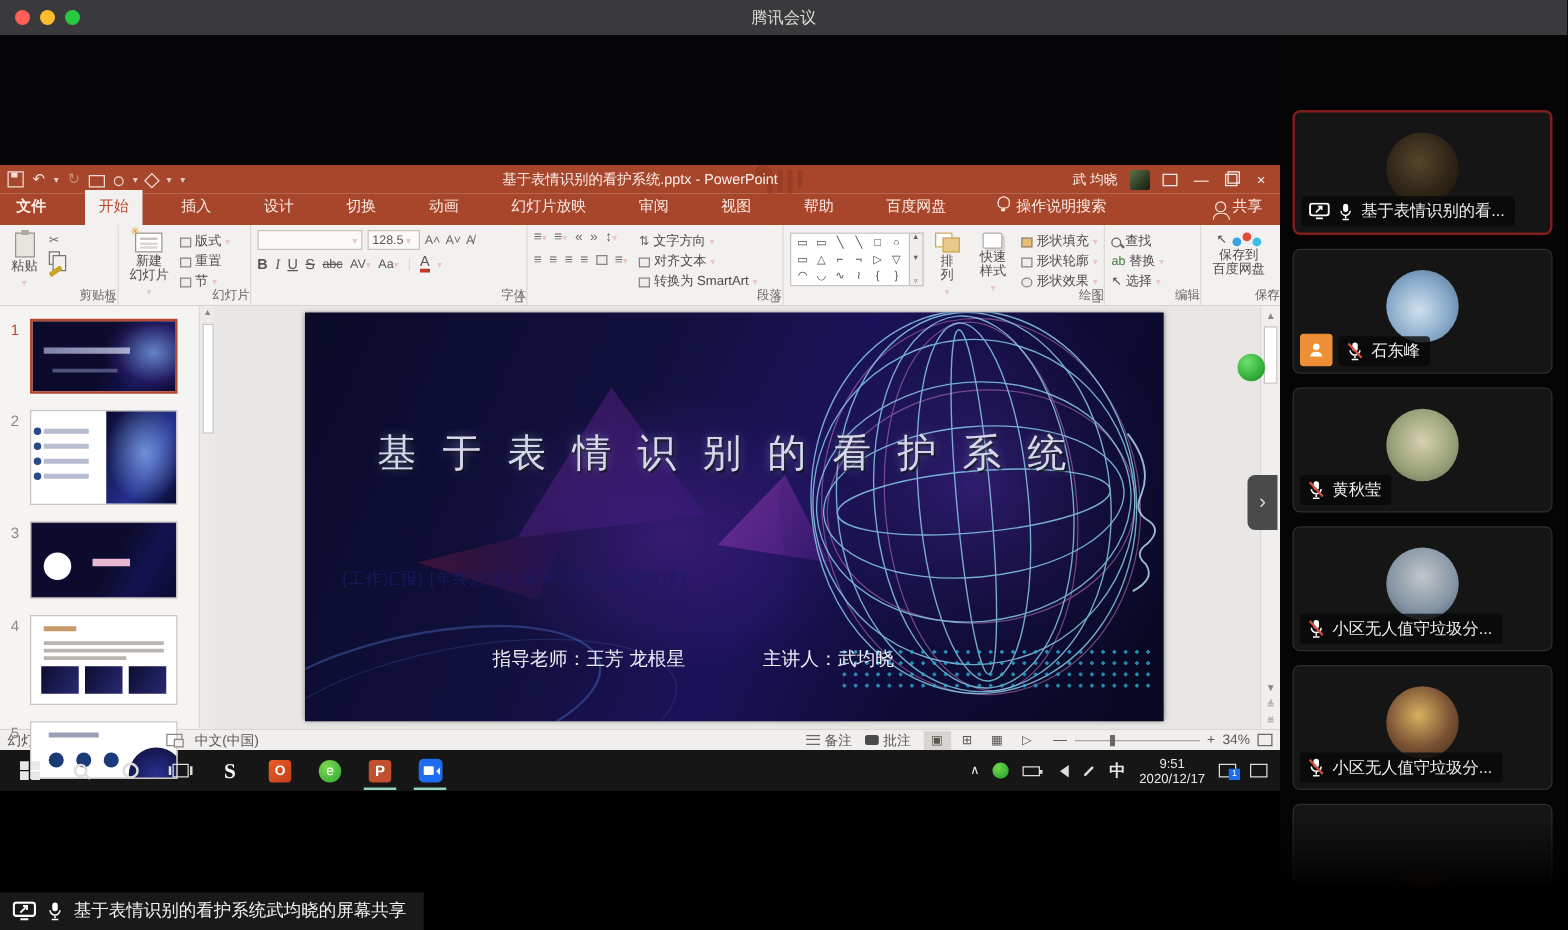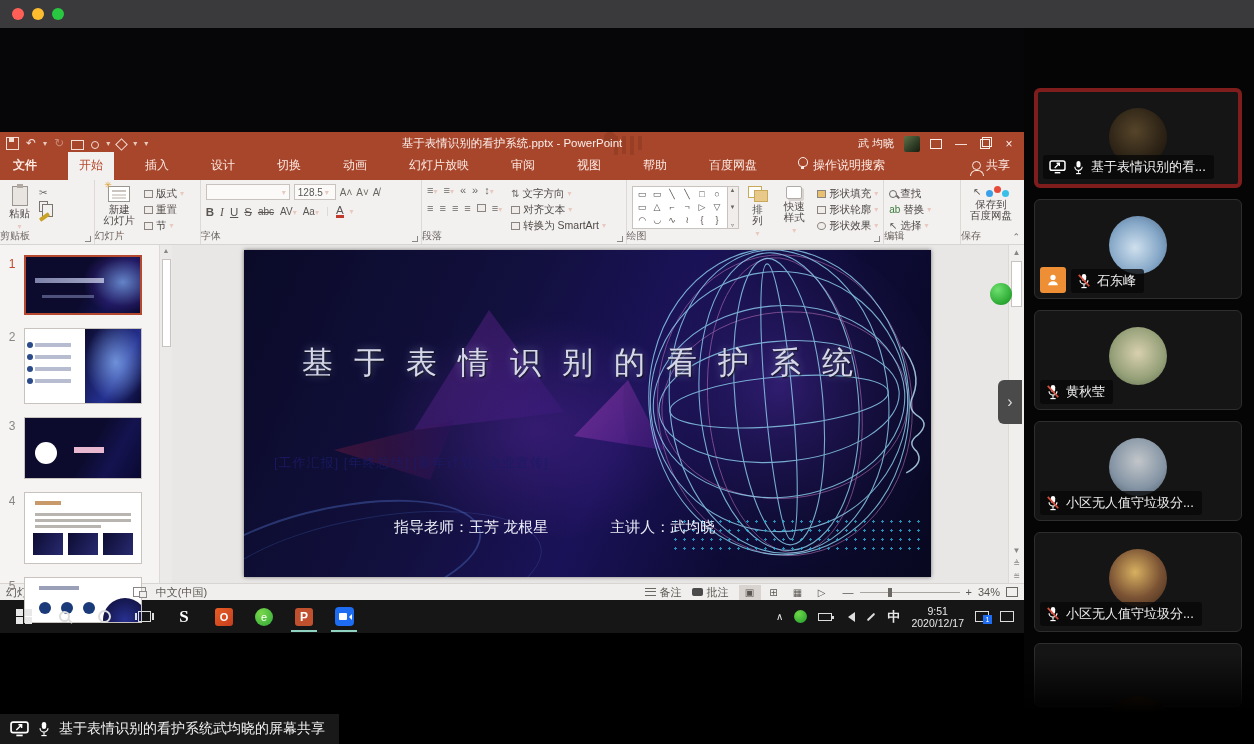--- a/index.html
+++ b/index.html
@@ -55,21 +55,21 @@
   .tellme { display:flex; gap:5px; color:#fbe9e2; font-size:12px; padding:5px 10px 6px; }
   .bulb { width:10px; height:10px; border:1.5px solid #fbe9e2; border-radius:50% 50% 40% 40%; position:relative; }
   .bulb::after { content:""; position:absolute; left:2px; bottom:-3px; width:3px; height:2px; background:#fbe9e2; }
   .tab-share { margin-left:auto; display:flex; align-items:center; gap:5px; color:#fbe9e2; font-size:12px; padding:5px 12px 6px; }
   .share-person { width:9px; height:9px; border:1.5px solid #fbe9e2; border-radius:50%; position:relative; }
   .share-person::after { content:""; position:absolute; left:-3px; top:8px; width:12px; height:5px; border:1.5px solid #fbe9e2; border-bottom:none; border-radius:6px 6px 0 0; }
 
   
   .ribbon { height:65px; background:#f3f1f0; border-bottom:1px solid #d8d4d1; display:flex; font-size:11px; color:#4e4a47; position:relative; }
   .rgroup { position:relative; border-right:1px solid #ddd9d6; padding:4px 5px 14px; display:flex; gap:5px; align-items:flex-start; }
-  .rlabel { position:absolute; bottom:1px; left:0; right:0; text-align:left; font-size:10px; color:#6b6763; }
+  .rlabel { position:absolute; bottom:1px; left:0; right:0; text-align:right; font-size:10px; color:#6b6763; }
   .launcher { position:absolute; bottom:2px; right:3px; width:6px; height:6px; border-right:1.5px solid #8a8683; border-bottom:1.5px solid #8a8683; }
   .bigbtn { display:flex; flex-direction:column; align-items:center; gap:2px; padding:2px 4px; font-size:10.5px; line-height:11px; text-align:center; }
   .pre { white-space:pre-line; }
   .ic-clip { width:16px; height:20px; background:#e8e4e0; border:1px solid #9a9590; position:relative; }
   .ic-clip::before { content:""; position:absolute; top:-3px; left:4px; width:6px; height:4px; background:#b0a9a2; }
   .mini-col { display:flex; flex-direction:column; gap:3px; padding-top:3px; }
   .mi { font-size:10px; color:#6b6763; line-height:11px; }
   .ic-copy { width:9px; height:11px; border:1px solid #7a756f; position:relative; display:inline-block; }
   .ic-copy::before { content:""; position:absolute; left:2px; top:2px; width:9px; height:11px; border:1px solid #7a756f; background:#f3f1f0; }
   .ic-brush { width:11px; height:4px; background:#c9a227; transform:rotate(-35deg); display:inline-block; border-radius:1px; }
@@ -213,21 +213,21 @@
   .tray-note.badge::after { content:"1"; position:absolute; right:-4px; bottom:-3px; background:#1d6cf2; color:#fff; font-size:7px; width:9px; height:9px; line-height:9px; text-align:center; }
   .tray-msg { width:14px; height:11px; border:1px solid #ddd; }
 
   .desk-bottom { height:111px; background:#000; }
 
   .expand-btn { position:absolute; right:2px; top:352px; width:24px; height:44px; background:#4a4a4a; border-radius:6px 0 0 6px; color:#ddd; font-size:16px; display:flex; align-items:center; justify-content:center; z-index:6; }
 
   
   .sidebar { width:230px; background:#050505; position:relative; padding:60px 12px 0 10px; }
   .tile { position:relative; height:100px; margin-bottom:11px; background:#151515; border:1px solid #2e2e2e; border-radius:6px; }
-  .tile.active { border:4px solid #7f1d1d; }
+  .tile.active { border:2px solid #7f1d1d; }
   .avatar { position:absolute; left:50%; top:16px; transform:translateX(-50%); width:58px; height:58px; border-radius:50%; }
   .av1 { background:radial-gradient(circle at 45% 40%, #56452a, #2c2215 60%, #171008); }
   .av2 { background:radial-gradient(circle at 50% 45%, #d8d0b0, #95a078 60%, #5a6a4a); }
   .av3 { background:radial-gradient(circle at 45% 55%, #cfe0ee, #86a8c8 55%, #4a6888); }
   .av4 { background:radial-gradient(circle at 50% 40%, #c2c6ca, #8494a4 60%, #4a5866); }
   .av5 { background:radial-gradient(circle at 45% 40%, #d8b060, #7a5234 55%, #3c2818); }
   .av6 { background:radial-gradient(circle at 50% 100%, #5a3a20, #241408 70%); width:70px; height:34px; border-radius:35px 35px 0 0; top:52px; }
   .tile-label { position:absolute; left:5px; bottom:5px; display:flex; align-items:center; gap:6px; background:rgba(8,8,8,.78); padding:3px 8px 3px 6px; border-radius:3px; max-width:194px; }
   .tile-label.shift { left:36px; }
   .pname { color:#efefef; font-size:13px; white-space:nowrap; overflow:hidden; }
@@ -243,20 +243,21 @@
 <body>
 
 <div class="app">
 
   <div class="mac-bar">
     <div class="lights">
       <span class="light r"></span>
       <span class="light y"></span>
       <span class="light g"></span>
     </div>
+    <div class="mac-title">腾讯会议</div>
   </div>
 
   <div class="main-row">
 
     <div class="screen">
       <div class="desk-top"></div>
 
       <div class="ppt">
         <div class="ppt-titlebar">
           <div class="deco">

